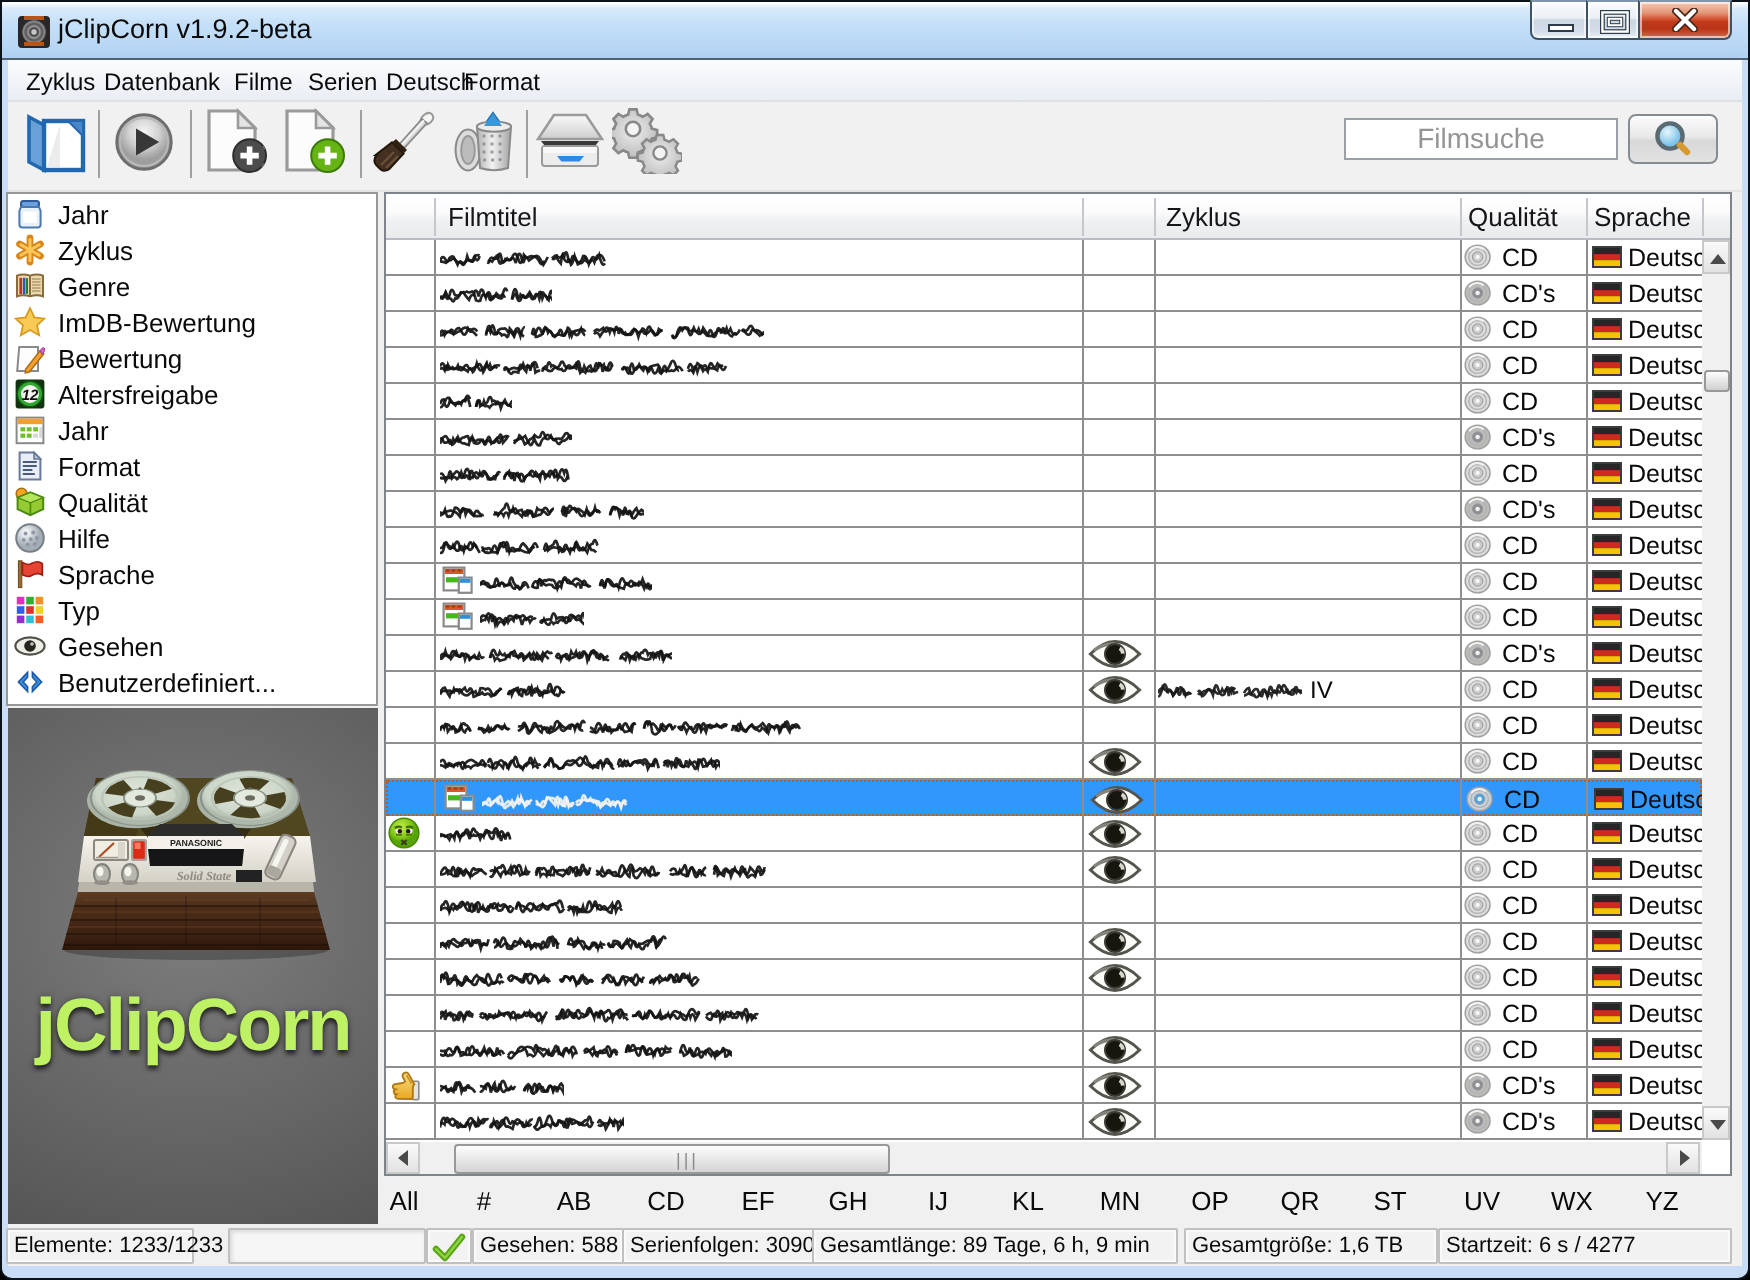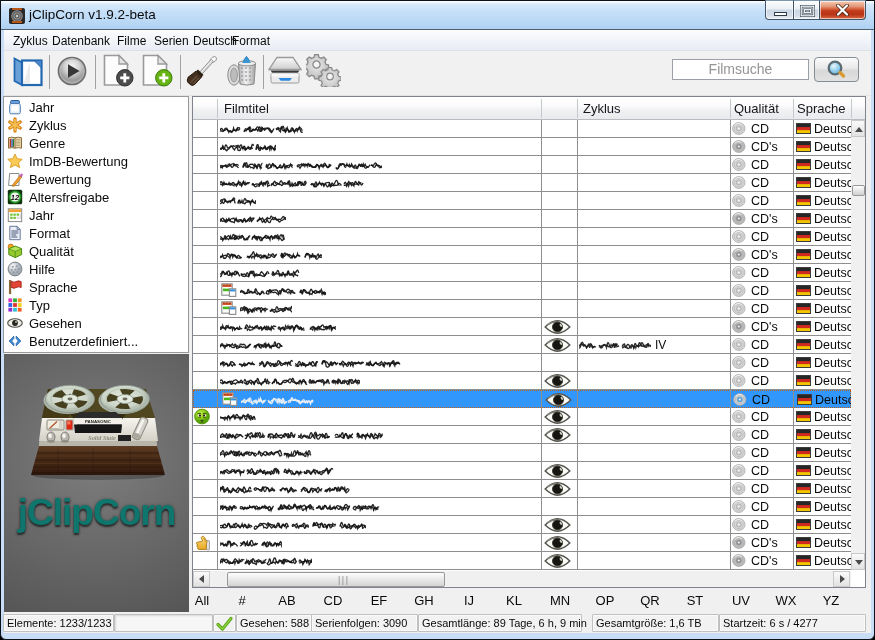--- a/index.html
+++ b/index.html
@@ -19,21 +19,21 @@
 #menubar { position:absolute; left:4px; top:30px; width:867px; height:21px; background:linear-gradient(#fbfcfd, #e9edf4); border-bottom:1px solid #dde1e6; }
 #menubar span { position:absolute; top:4px; font-size:12px; color:#0a0a0a; }
 #toolbar { position:absolute; left:4px; top:51px; width:867px; height:45px; background:#f1f1f1; border-bottom:1px solid #e4e4e4; }
 .tsep { position:absolute; top:55px; width:1px; height:34px; background:#a0a0a0; }
 #search { position:absolute; left:672px; top:59px; width:137px; height:21px; border:1px solid #9aa0a6; background:#fff; font-size:14px; color:#949494; text-align:center; line-height:19px; }
 #sbtn { position:absolute; left:814px; top:57px; width:45px; height:25px; border:1px solid #858c92; border-radius:4px; background:linear-gradient(#fbfbfb, #e8e8e8 45%, #d8d8d8 55%, #e2e2e2); box-shadow:inset 0 1px 0 #fff; }
 #main { position:absolute; left:4px; top:96px; width:867px; height:516px; background:#f0f0f0; }
 #flist { position:absolute; left:3px; top:96px; width:186px; height:257px; background:#fff; border:1px solid #96989c; }
 .flbl { font-size:13px; color:#0a0a0a; }
 #logo { position:absolute; left:4px; top:354px; width:185px; height:258px; background:radial-gradient(ellipse 130% 85% at 50% 40%, #7e7e7e 0%, #646464 52%, #4b4b4b 100%); }
-#logotext { position:absolute; left:0; top:492px; width:193px; text-align:center; font-size:37px; font-weight:bold; color:#0f766e; text-shadow:0 2px 2px rgba(20,20,20,.75), 0 0 3px rgba(40,40,40,.5); letter-spacing:-1px; }
+#logotext { position:absolute; left:0; top:492px; width:193px; text-align:center; font-size:37px; font-weight:bold; color:#bef264; text-shadow:0 2px 2px rgba(20,20,20,.75), 0 0 3px rgba(40,40,40,.5); letter-spacing:-1px; }
 #table { position:absolute; left:192px; top:96px; width:674px; height:492px; background:#fff; border:1px solid #7f848c; }
 #thead { position:absolute; left:193px; top:97px; width:672px; height:23px; background:linear-gradient(#ffffff 0%, #fbfbfc 40%, #f0f1f3 60%, #e8eaec 100%); border-bottom:1px solid #b8bcc2; }
 #thead span { position:absolute; top:4px; font-size:13px; color:#16161a; }
 .hsep { position:absolute; top:99px; width:1px; height:19px; background:#c4c8cc; }
 .gv { position:absolute; top:120px; width:1px; height:450px; background:#8e8e8e; }
 .row { position:absolute; left:193px; width:658px; height:18px; background:#fff; border-bottom:1px solid #8e8e8e; }
 .row.sel { background:#3297fd; border:1px dotted #c05d16; }
 .qtxt,.dtxt { font-size:12.5px; color:#0a0a0a; }
 .ztxt { font-size:12px; color:#0a0a0a; }
 .sb { background:#f0f0f0; position:absolute; }
@@ -1464,23 +1464,23 @@
 <span class="ab al" style="left:469px">IJ</span>
 <span class="ab al" style="left:514px">KL</span>
 <span class="ab al" style="left:560px">MN</span>
 <span class="ab al" style="left:605px">OP</span>
 <span class="ab al" style="left:650px">QR</span>
 <span class="ab al" style="left:695px">ST</span>
 <span class="ab al" style="left:741px">UV</span>
 <span class="ab al" style="left:786px">WX</span>
 <span class="ab al" style="left:831px">YZ</span>
 <div id="statusbar"></div>
-<div class="scell" style="left:3px;width:111px">Elemente: 1233/1233</div>
+<div class="scell" style="left:3px;width:94px">Elemente: 1233/1233</div>
 <div class="scell" style="left:114px;width:99px;background:#f6f6f6;box-shadow:inset 1px 1px 2px rgba(0,0,0,0.12)"></div>
 <div class="scell" style="left:213px;width:23px;padding:0"><svg width="19" height="16" viewBox="0 0 19 16" style="margin:1px 0 0 1px">
       <path d="M3 8.5 L7.5 13 L16 2.5" fill="none" stroke="#5aa414" stroke-width="3.2" stroke-linecap="round" stroke-linejoin="round"></path>
       <path d="M3 8.5 L7.5 13 L16 2.5" fill="none" stroke="#8cd444" stroke-width="1.2" stroke-linecap="round" stroke-linejoin="round"></path>
     </svg></div>
 <div class="scell" style="left:236px;width:76px">Gesehen: 588</div>
 <div class="scell" style="left:311px;width:107px">Serienfolgen: 3090</div>
-<div class="scell" style="left:418px;width:164px">Gesamtlänge: 89 Tage, 6 h, 9 min</div>
+<div class="scell" style="left:406px;width:183px">Gesamtlänge: 89 Tage, 6 h, 9 min</div>
 <div class="scell" style="left:592px;width:127px">Gesamtgröße: 1,6 TB</div>
 <div class="scell" style="left:719px;width:147px">Startzeit: 6 s / 4277</div>
 
 </body></html>

